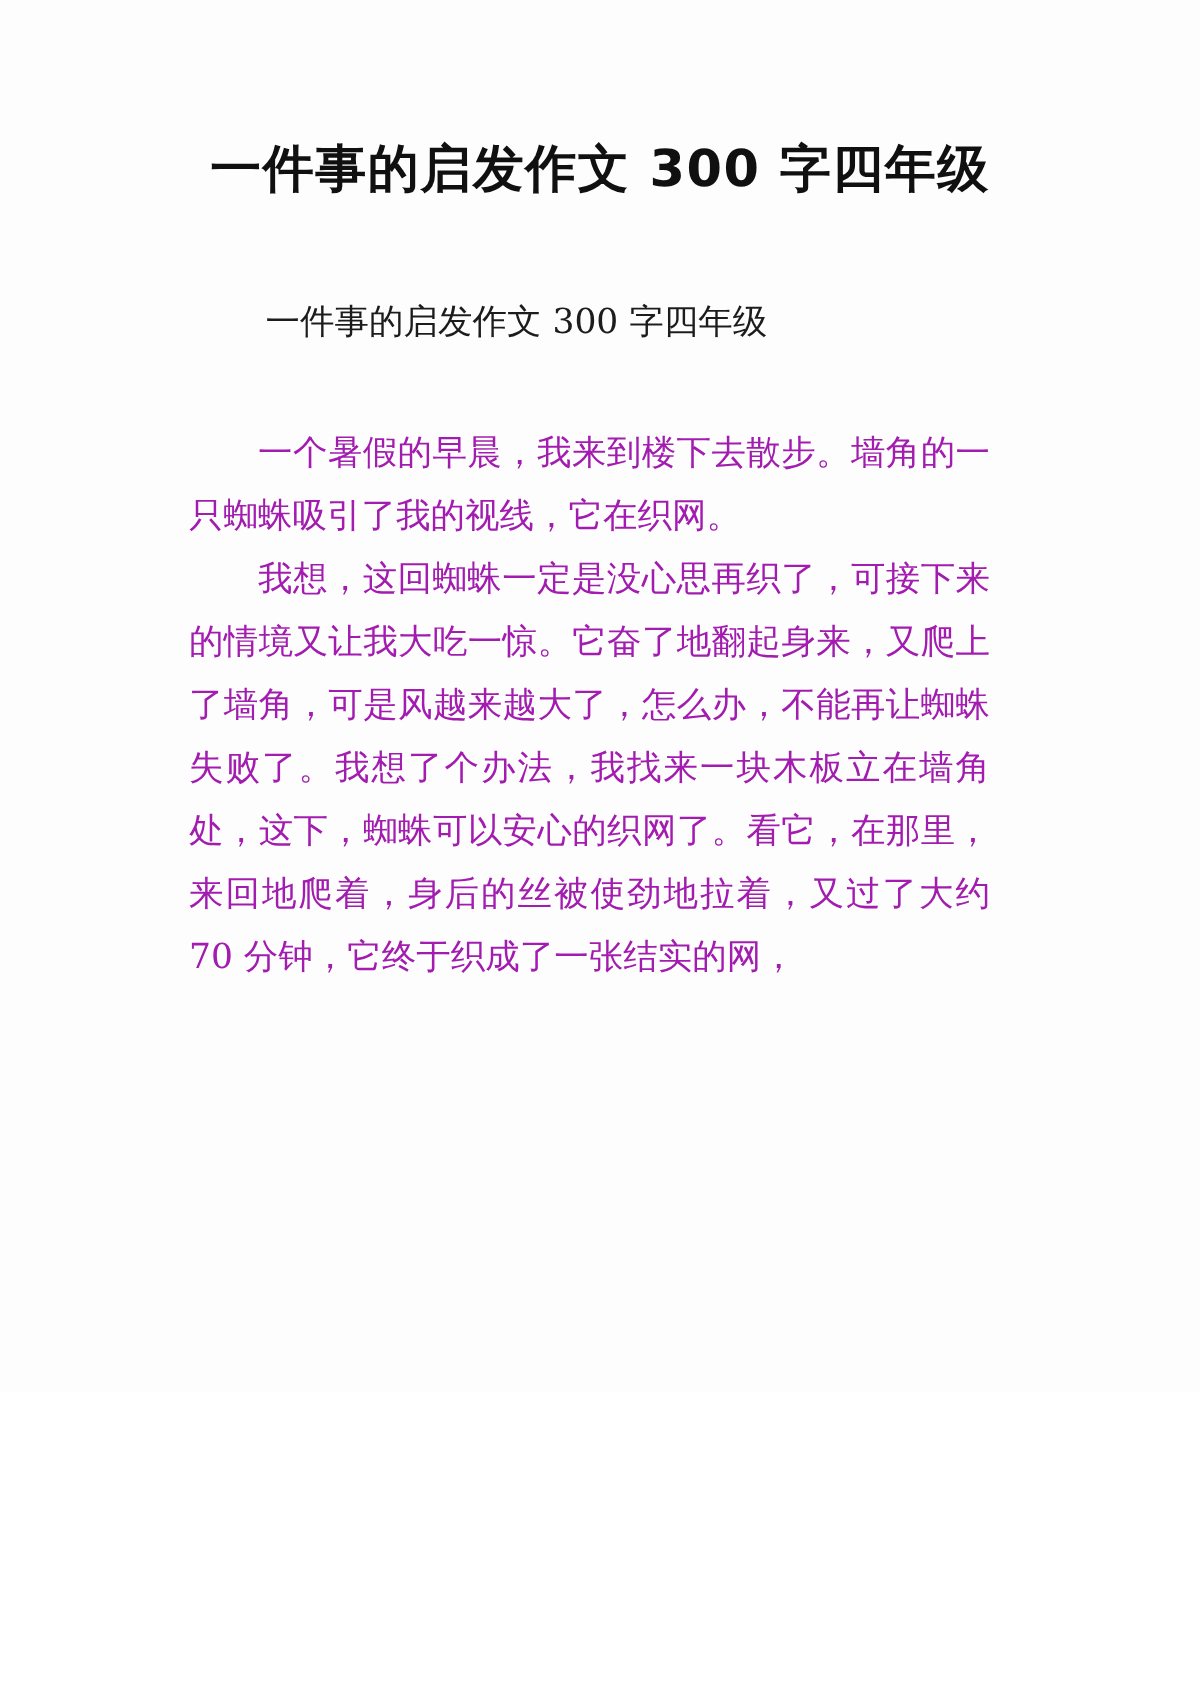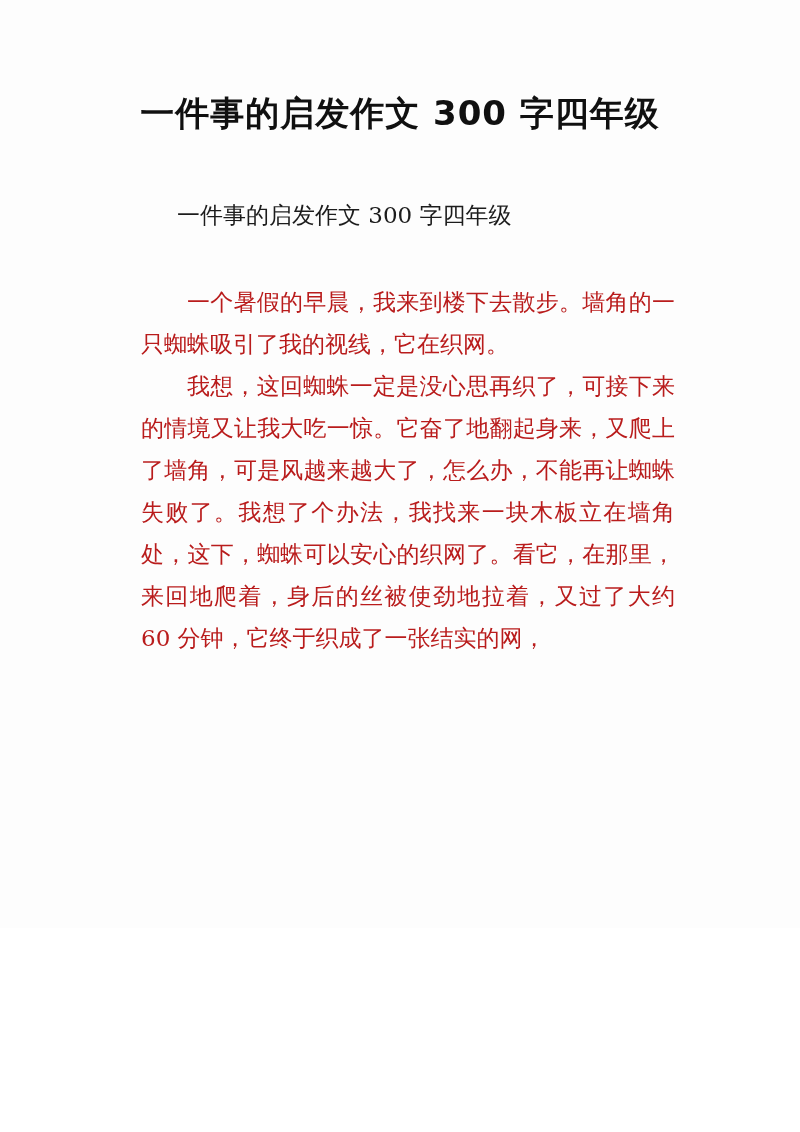--- a/index.html
+++ b/index.html
@@ -36,39 +36,39 @@
     left: 177px;
     margin: 0;
     font-size: 23px;
     line-height: 32px;
     font-weight: normal;
     color: #1c1c1c;
   }
   .doc-body {
     position: absolute;
     top: 281px;
-    left: 141px;
+    left: 126px;
     width: 534px;
     font-size: 23px;
     line-height: 42px;
     text-align: justify;
     text-justify: inter-ideograph;
-    color: #b91c1c;
+    color: #a21caf;
   }
   .doc-body p {
     margin: 0;
     padding: 0;
     text-indent: 2em;
   }
 </style>
 </head>
 <body>
 
 <div class="page">
   <h1 class="doc-title">一件事的启发作文 300 字四年级</h1>
 
   <p class="doc-subtitle">一件事的启发作文 300 字四年级</p>
 
   <div class="doc-body">
     <p>一个暑假的早晨，我来到楼下去散步。墙角的一只蜘蛛吸引了我的视线，它在织网。</p>
-    <p>我想，这回蜘蛛一定是没心思再织了，可接下来的情境又让我大吃一惊。它奋了地翻起身来，又爬上了墙角，可是风越来越大了，怎么办，不能再让蜘蛛失败了。我想了个办法，我找来一块木板立在墙角处，这下，蜘蛛可以安心的织网了。看它，在那里，来回地爬着，身后的丝被使劲地拉着，又过了大约 60 分钟，它终于织成了一张结实的网，</p>
+    <p>我想，这回蜘蛛一定是没心思再织了，可接下来的情境又让我大吃一惊。它奋了地翻起身来，又爬上了墙角，可是风越来越大了，怎么办，不能再让蜘蛛失败了。我想了个办法，我找来一块木板立在墙角处，这下，蜘蛛可以安心的织网了。看它，在那里，来回地爬着，身后的丝被使劲地拉着，又过了大约 70 分钟，它终于织成了一张结实的网，</p>
   </div>
 </div>
 
 </body></html>

